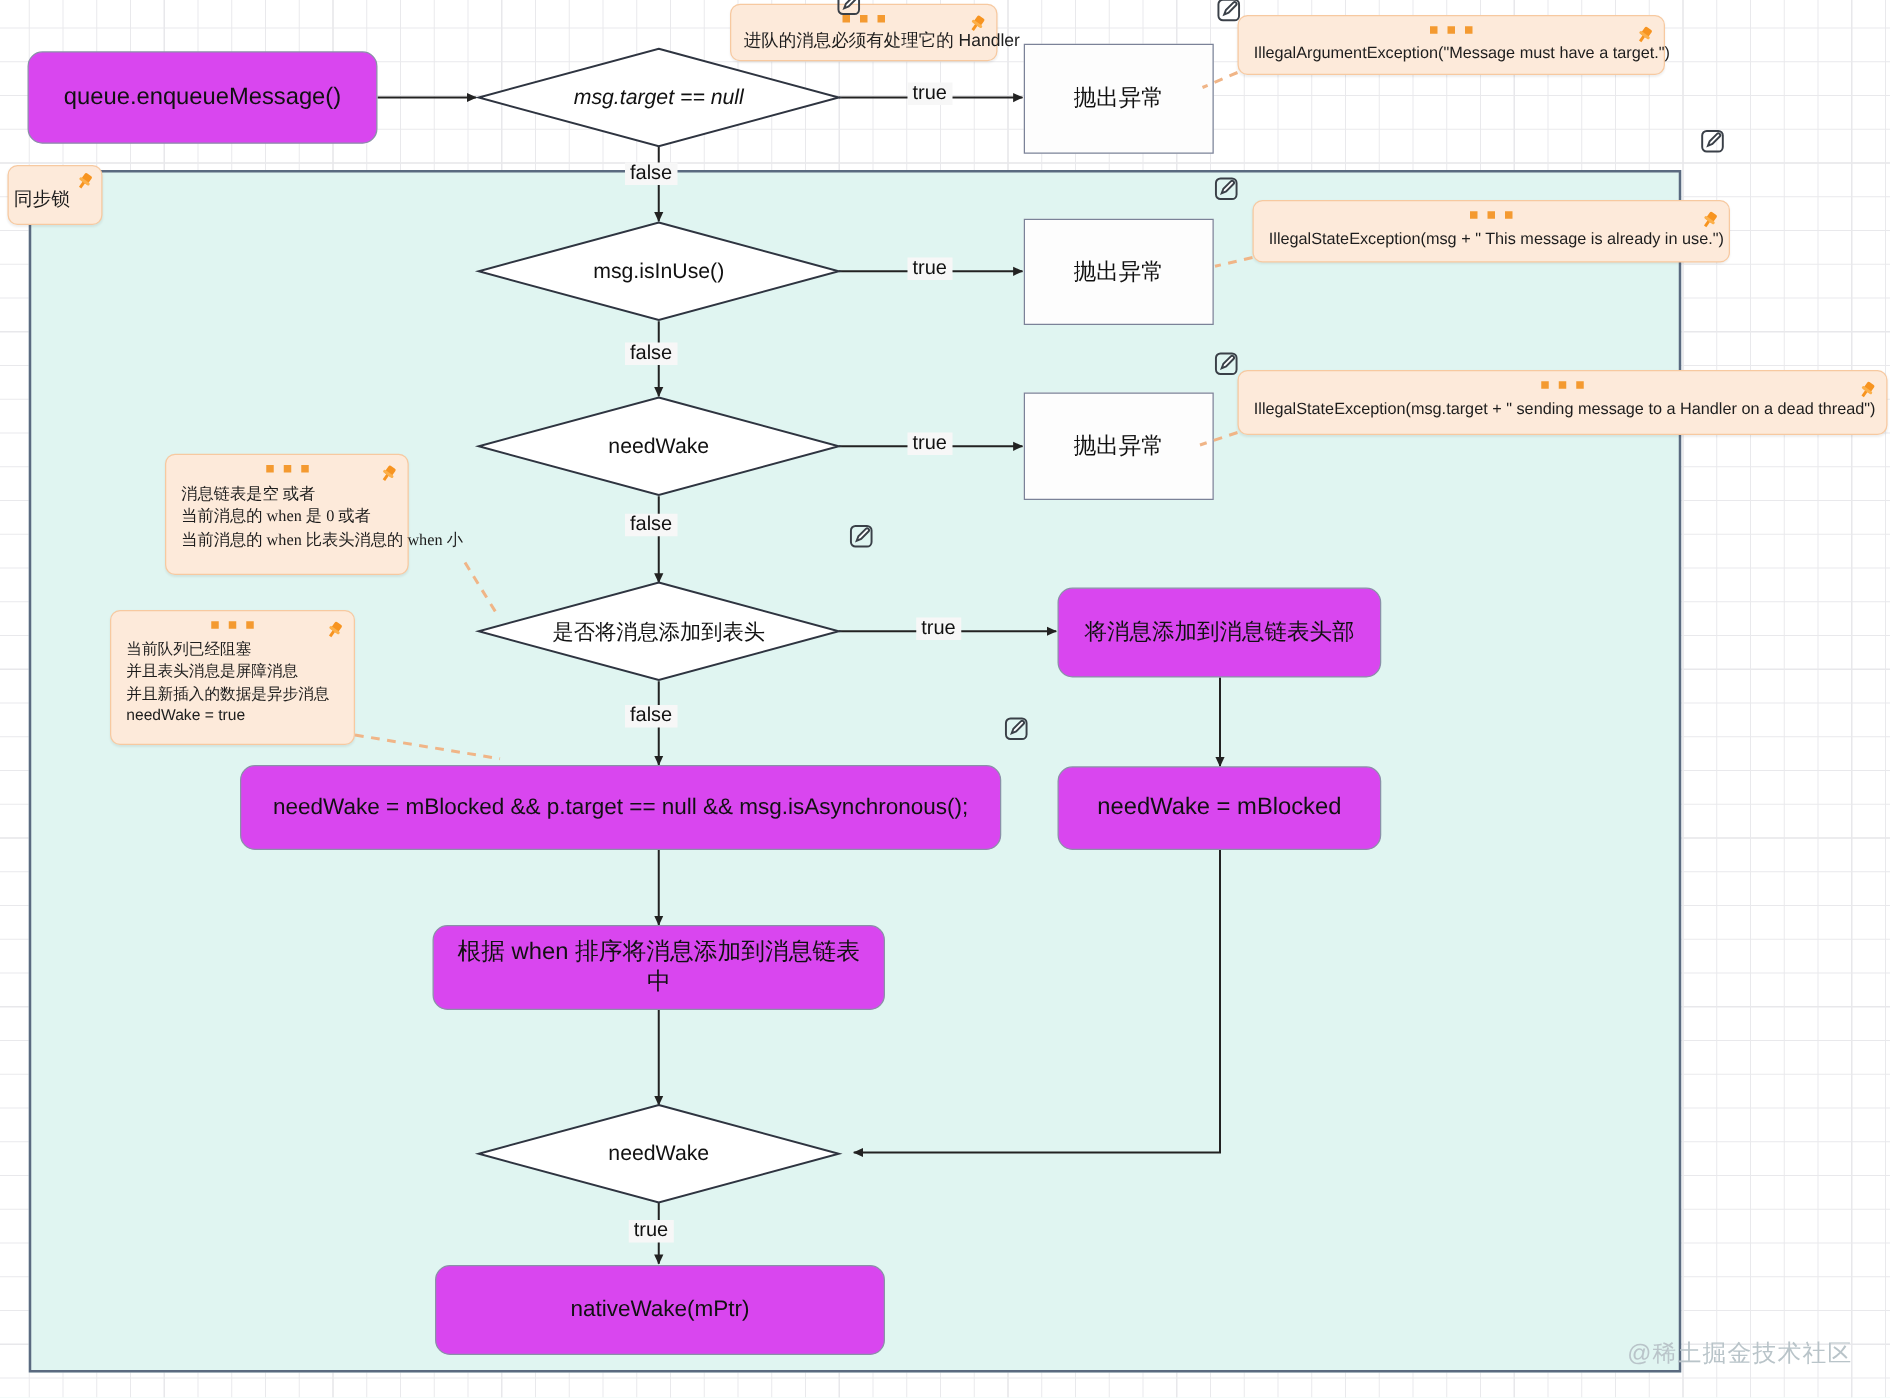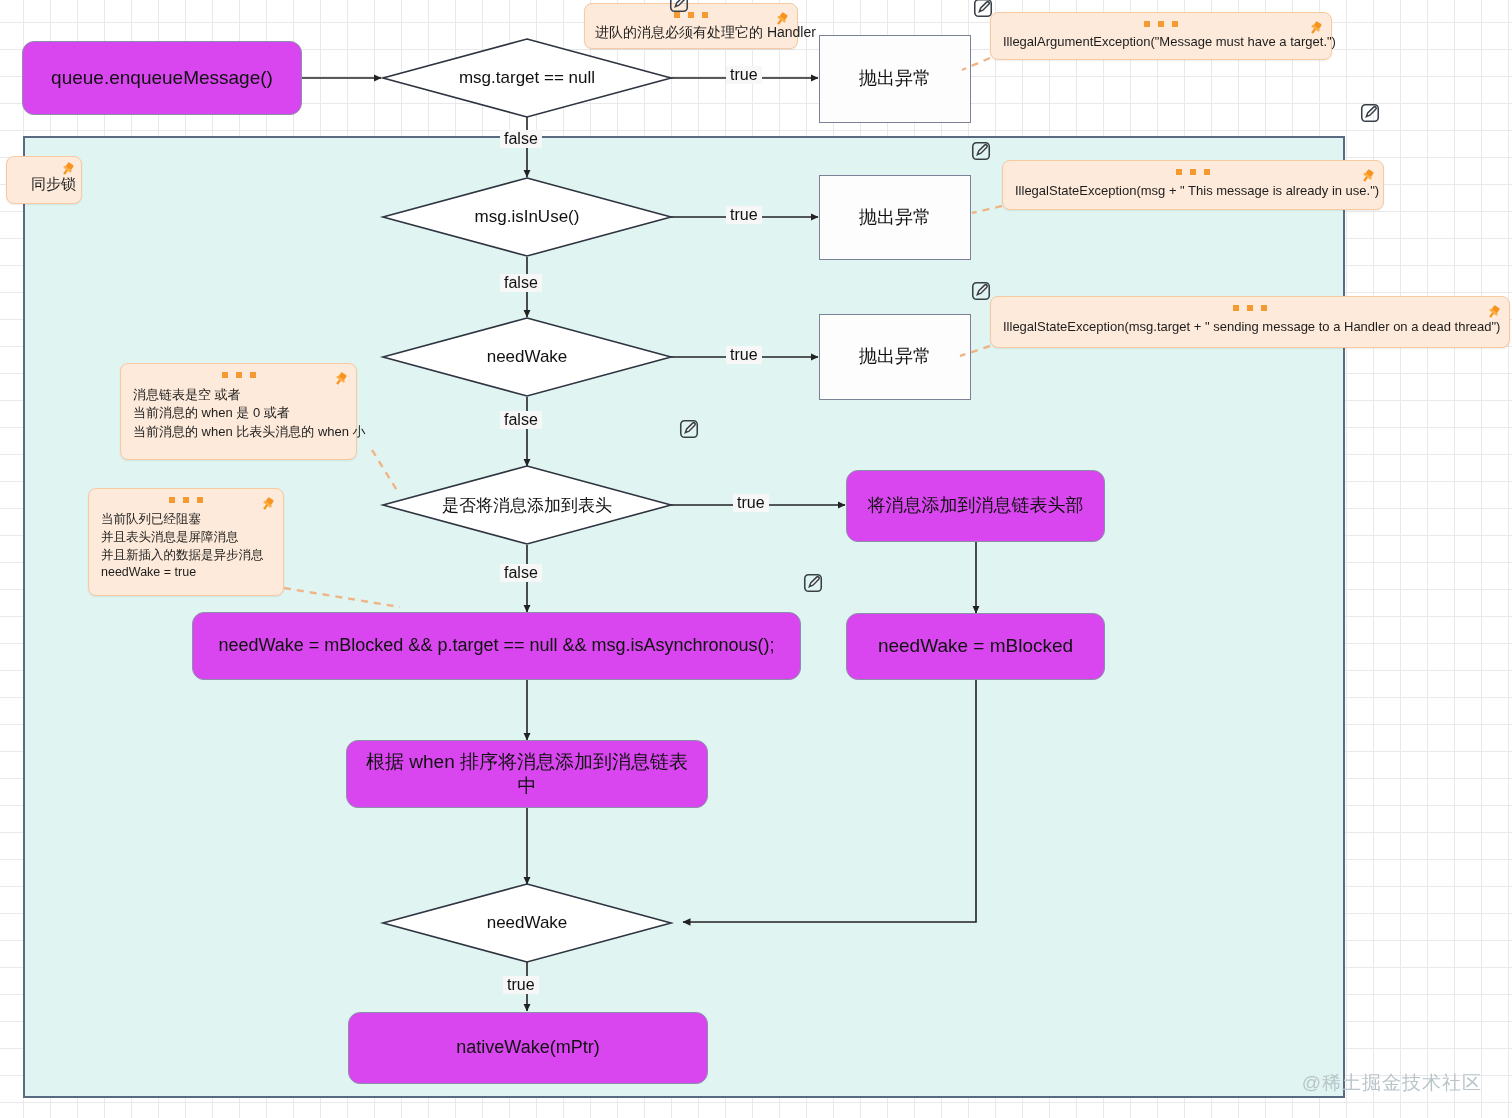--- a/index.html
+++ b/index.html
@@ -111,21 +111,21 @@
     <path d="M976,680 L976,922 L683,922" marker-end="url(#ah)"></path>
 
     <line x1="527" y1="962" x2="527" y2="1011" marker-end="url(#ah)"></line>
   </g>
 </svg>
 
 <div class="node rounded" style="left:22px;top:41px;width:280px;height:74px;">
   <span class="txt" style="font-size:19px;">queue.enqueueMessage()</span>
 </div>
 
-<div class="diamond" style="left:382px;top:38px;width:290px;height:80px;">
+<div class="diamond" style="left:382px;top:38px;width:290px;height:80px;font-style:italic;">
   <svg viewBox="0 0 290 80" width="290" height="80">
       <polygon points="145,1 289,40 145,79 1,40" fill="#ffffff" stroke="#2e3440" stroke-width="1.6"></polygon>
     </svg>
   <div class="dlabel">msg.target == null</div>
 </div>
 
 <div class="node rect" style="left:819px;top:35px;width:152px;height:88px;">
   <span class="txt" style="font-size:18px;">抛出异常</span>
 </div>
 
@@ -188,21 +188,21 @@
 <div class="elabel" style="left:726px;top:66px;">true</div>
 <div class="elabel" style="left:500px;top:130px;">false</div>
 <div class="elabel" style="left:726px;top:206px;">true</div>
 <div class="elabel" style="left:500px;top:274px;">false</div>
 <div class="elabel" style="left:726px;top:346px;">true</div>
 <div class="elabel" style="left:500px;top:411px;">false</div>
 <div class="elabel" style="left:733px;top:494px;">true</div>
 <div class="elabel" style="left:500px;top:564px;">false</div>
 <div class="elabel" style="left:503px;top:976px;">true</div>
 
-<div class="note" style="left:6px;top:132px;width:76px;height:48px;padding:16px 8px 6px 24px;margin-top:24px;">
+<div class="note" style="left:6px;top:132px;width:76px;height:48px;padding:16px 8px 6px 4px;">
   <svg class="pin" viewBox="0 0 24 24" style="right:4px;top:3px;">
     <g transform="rotate(35 12 12)">
         <rect x="8" y="3" width="8" height="9" rx="1.5" fill="#f79420"></rect>
     <rect x="10.6" y="11" width="2.8" height="7" fill="#f79420"></rect>
     <rect x="6.3" y="9.2" width="11.4" height="3" rx="1.4" fill="#fcb04a"></rect>
       </g>
   </svg>
   <div class="nline" style="font-size:15px;">同步锁</div>
 </div>
 
@@ -247,21 +247,21 @@
   <svg class="pin" viewBox="0 0 24 24">
     <g transform="rotate(35 12 12)">
         <rect x="8" y="3" width="8" height="9" rx="1.5" fill="#f79420"></rect>
     <rect x="10.6" y="11" width="2.8" height="7" fill="#f79420"></rect>
     <rect x="6.3" y="9.2" width="11.4" height="3" rx="1.4" fill="#fcb04a"></rect>
       </g>
   </svg>
   <div class="nline" style="font-size:13px;">IllegalStateException(msg.target + " sending message to a Handler on a dead thread")</div>
 </div>
 
-<div class="note" style="left:120px;top:363px;width:237px;height:97px;padding:22px 10px 6px 12px;">
+<div class="note" style="left:132px;top:363px;width:195px;height:97px;padding:22px 10px 6px 12px;font-family:Liberation Serif, serif;">
   <div class="dots"><i></i><i></i><i></i></div>
   <svg class="pin" viewBox="0 0 24 24">
     <g transform="rotate(35 12 12)">
         <rect x="8" y="3" width="8" height="9" rx="1.5" fill="#f79420"></rect>
     <rect x="10.6" y="11" width="2.8" height="7" fill="#f79420"></rect>
     <rect x="6.3" y="9.2" width="11.4" height="3" rx="1.4" fill="#fcb04a"></rect>
       </g>
   </svg>
   <div class="nline" style="font-size:13px;">消息链表是空 或者</div>
   <div class="nline" style="font-size:13px;">当前消息的 when 是 0 或者</div>

